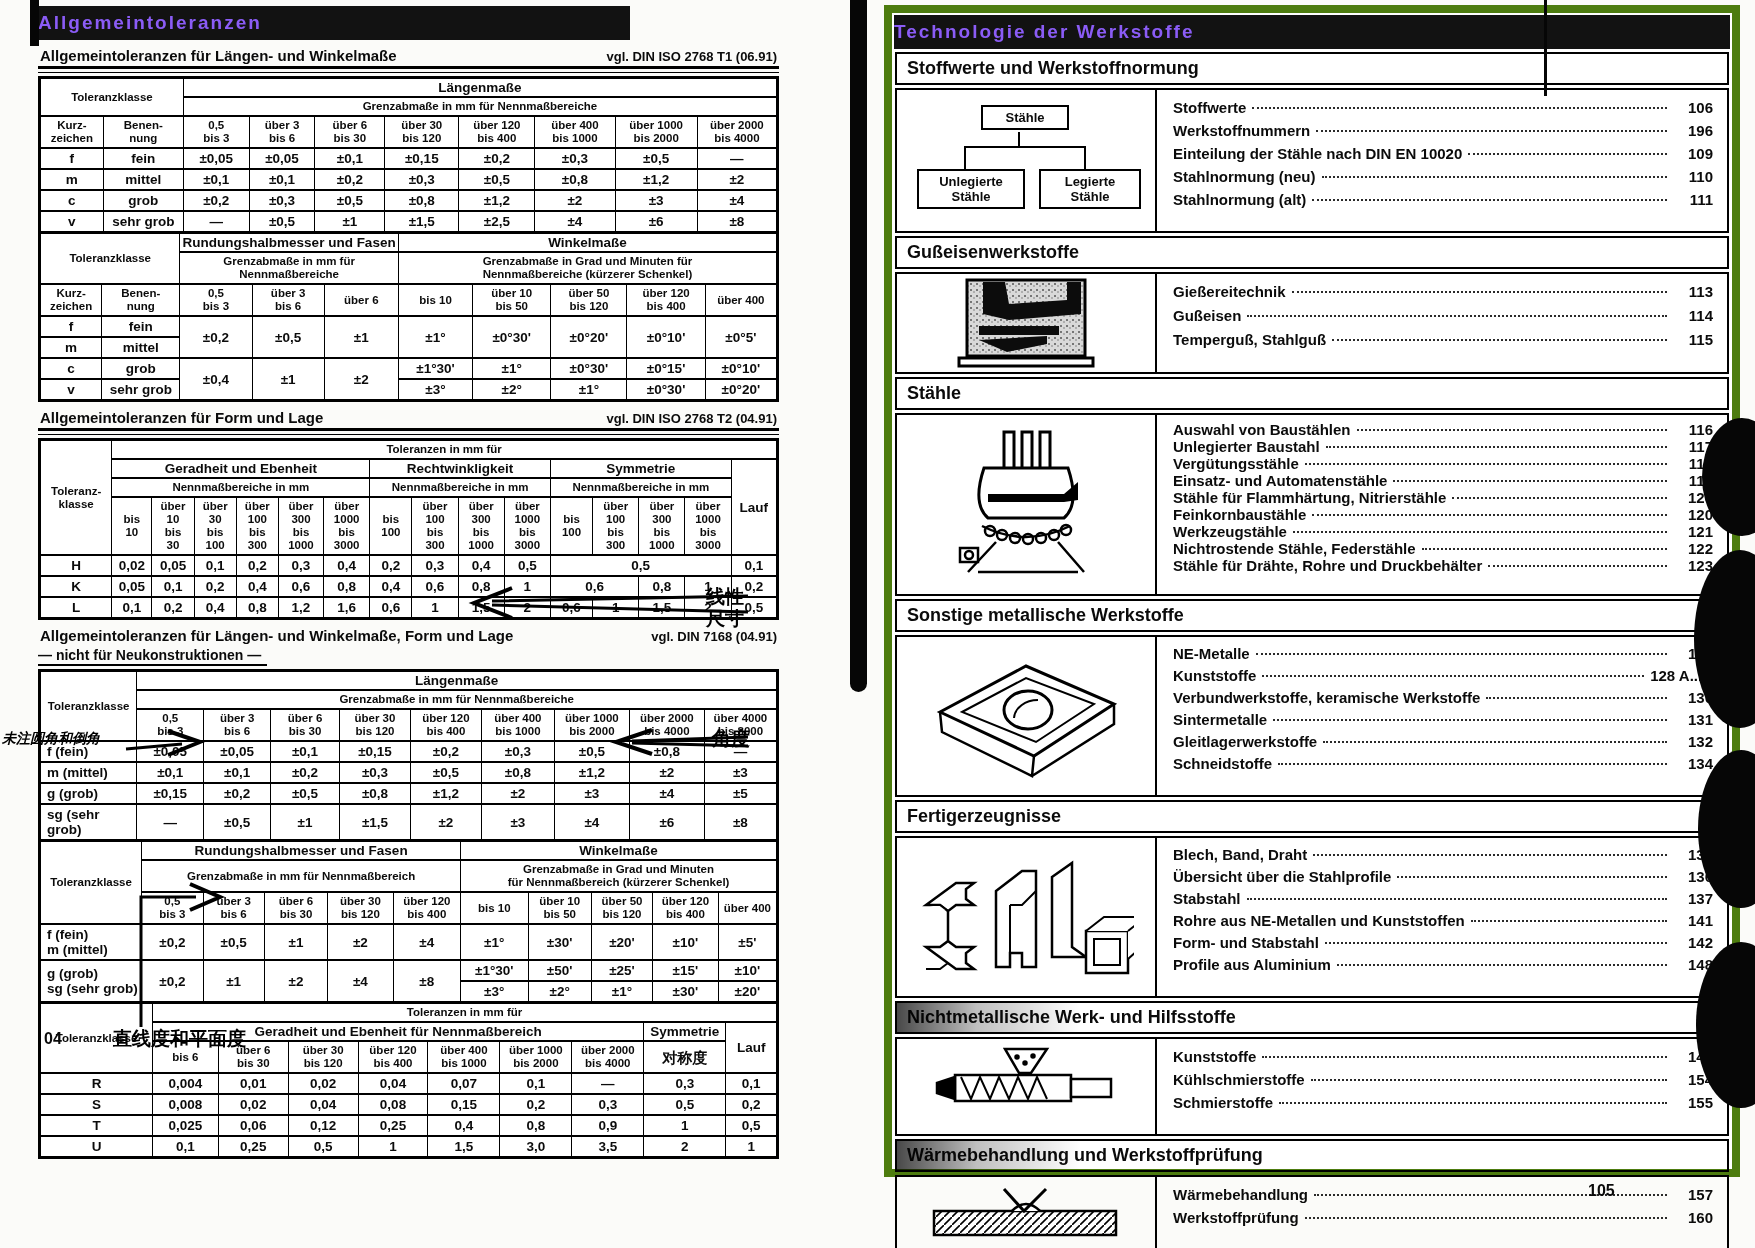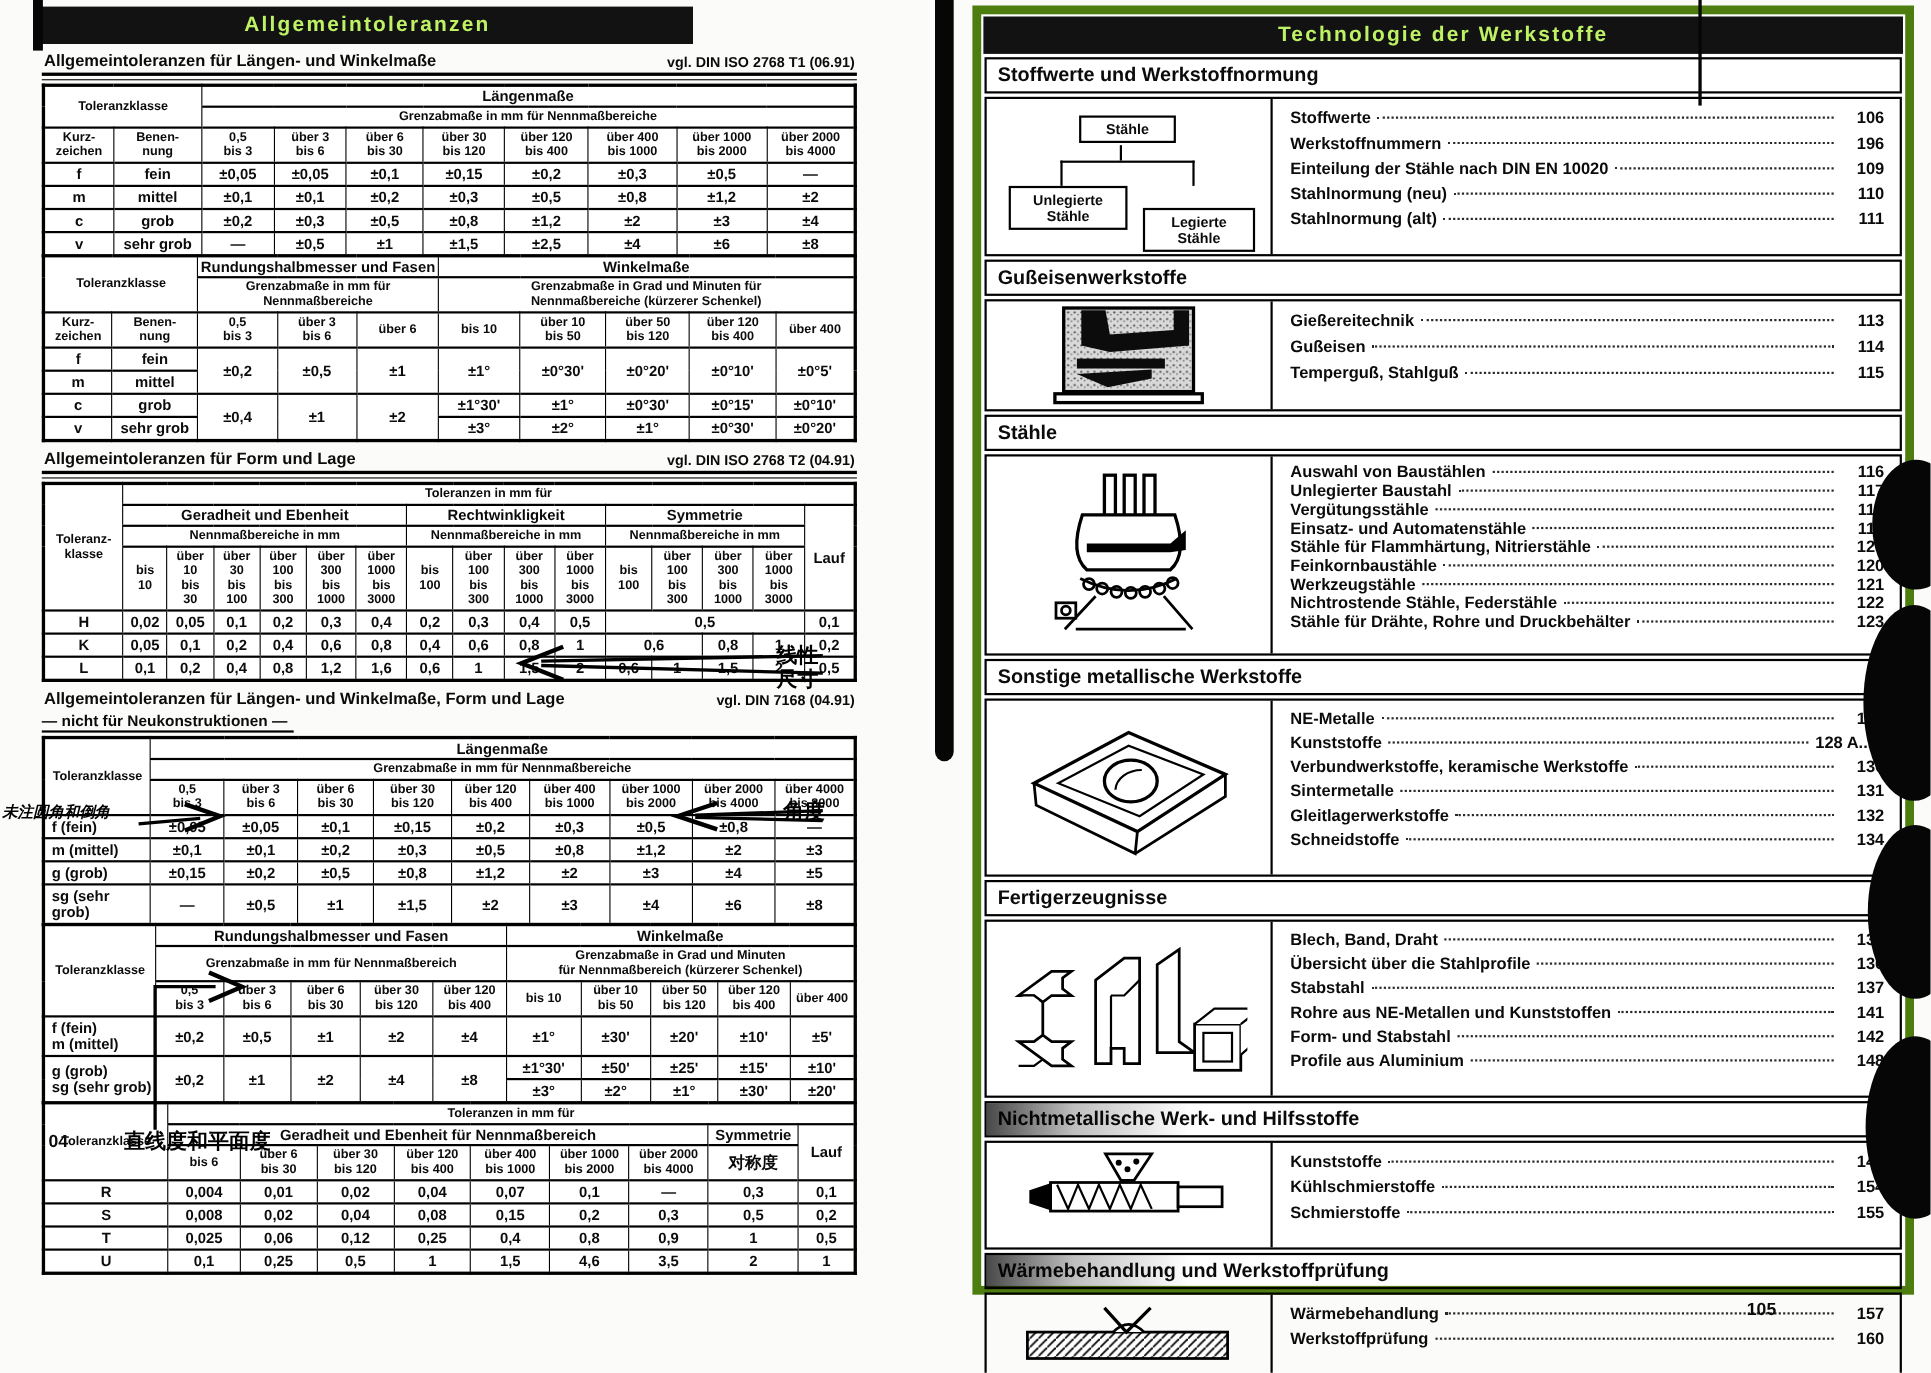--- a/index.html
+++ b/index.html
@@ -1,19 +1,19 @@
 <!DOCTYPE html>
 <html><head>
 <meta charset="utf-8">
 <style>
   html,body{margin:0;padding:0;}
   body{position:relative;width:1755px;height:1248px;overflow:hidden;background:#fbfbf9;
        font-family:"Liberation Sans", sans-serif;color:#0b0b0b;}
   
-  .banner{background:#121212;color:#bef264;font-weight:bold;text-align:center;
+  .banner{background:#121212;color:#8b5cf6;font-weight:bold;text-align:left;
           font-size:19px;line-height:34px;height:34px;letter-spacing:2px;position:relative;}
   .titlerow{display:flex;justify-content:space-between;align-items:flex-end;padding:7px 2px 1px 2px;}
   .titlerow .t{font-weight:bold;font-size:15px;}
   .titlerow .ref{font-weight:bold;font-size:13px;}
   .rule{height:3px;border-top:3px solid #000;border-bottom:1px solid #000;margin:1px 0 3px 0;}
   
   .page-l{position:absolute;left:38px;top:6px;width:741px;}
   .banner-l{width:592px;}
   table{border-collapse:collapse;table-layout:fixed;width:100%;text-align:center;background:#fff;}
   td{border:1px solid #000;border-top-width:2px;border-bottom-width:2px;
@@ -38,21 +38,21 @@
   .img-cell{width:258px;border-right:2px solid #000;display:flex;align-items:center;justify-content:center;flex:none;}
   .toc-cell{flex:1;padding:6px 14px 20px 16px;display:flex;flex-direction:column;justify-content:center;}
   .toc-line{display:flex;align-items:baseline;font-size:15px;font-weight:bold;line-height:var(--lh,24px);}
   .toc-dots{flex:1;margin:0 6px;border-bottom:2px dotted #2a2a2a;transform:translateY(-4px);}
   .toc-page{min-width:40px;text-align:right;font-weight:bold;}
   
   .flow{position:relative;width:222px;height:112px;font-size:13px;font-weight:bold;}
   .fbox{position:absolute;border:2px solid #000;text-align:center;white-space:pre-line;padding:3px 4px;background:#fff;line-height:15px;}
   .fbox.root{left:66px;top:0;width:76px;}
   .fbox.c1{left:2px;top:64px;width:96px;}
-  .fbox.c2{left:124px;top:64px;width:90px;margin-top:20px;}
+  .fbox.c2{left:124px;top:64px;width:90px;}
   .fline{position:absolute;background:#000;}
   .fl-v1{left:103px;top:27px;width:2px;height:14px;}
   .fl-h{left:49px;top:41px;width:122px;height:2px;}
   .fl-v2{left:49px;top:41px;width:2px;height:23px;}
   .fl-v3{left:169px;top:41px;width:2px;height:23px;}
   
   .artifact{position:absolute;background:#060606;}
   .blob{border-radius:50%;}
 </style>
 </head>
@@ -565,21 +565,21 @@
           <td>1</td>
           <td>0,5</td>
         </tr>
         <tr class="v">
           <td>U</td>
           <td>0,1</td>
           <td>0,25</td>
           <td>0,5</td>
           <td>1</td>
           <td>1,5</td>
-          <td>4,6</td>
+          <td>3,0</td>
           <td>3,5</td>
           <td>2</td>
           <td>1</td>
         </tr>
       </tbody>
     </table>
 </div>
 
 <div class="pgnum" style="left:44px;top:1030px;">04</div>
 <div class="zh-note" style="left: 113px; top: 1028px; white-space: pre-line;">直线度和平面度</div>

